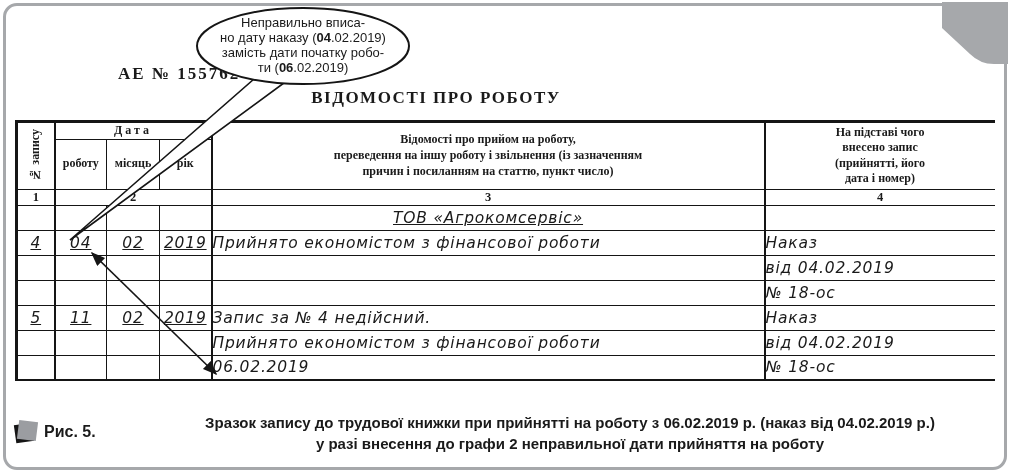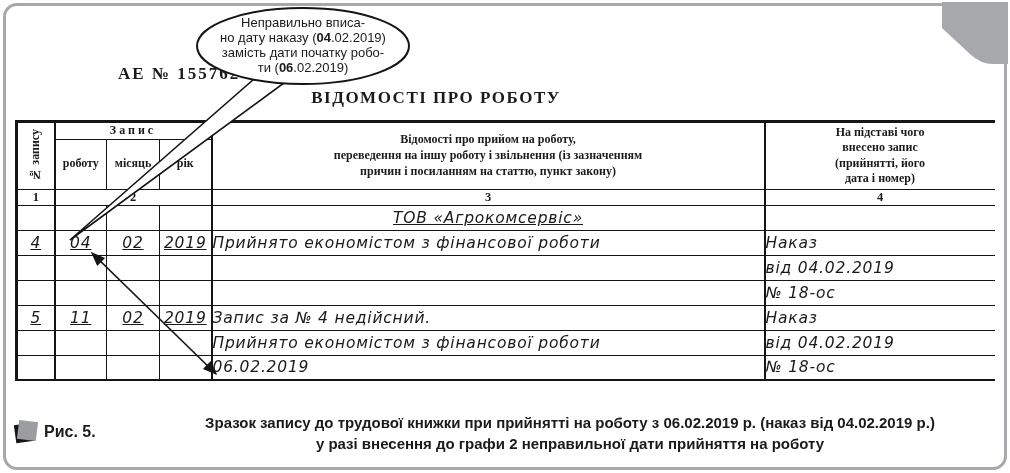--- a/index.html
+++ b/index.html
@@ -77,25 +77,25 @@
       <col style="width:53px">
     <col style="width:52px">
       <col style="width:553px">
       <col style="width:230px">
   </colgroup>
   <tbody>
       <tr class="h-date">
     <th rowspan="2" class="th-vert v-main-r">
       <div>№ запису</div>
     </th>
-    <th colspan="3" class="th-date v-main-r">Запис</th>
+    <th colspan="3" class="th-date v-main-r">Дата</th>
     <th rowspan="2" class="v-main-r">
       <div>Відомості про прийом на роботу,</div>
       <div>переведення на іншу роботу і звільнення (із зазначенням</div>
-      <div>причин і посиланням на статтю, пункт закону)</div>
+      <div>причин і посиланням на статтю, пункт число)</div>
     </th>
     <th rowspan="2" class="no-r">
       <div>На підставі чого</div>
       <div>внесено запис</div>
       <div>(прийнятті, його</div>
       <div>дата і номер)</div>
     </th>
   </tr>
   <tr class="h-sub">
     <th>роботу</th>

